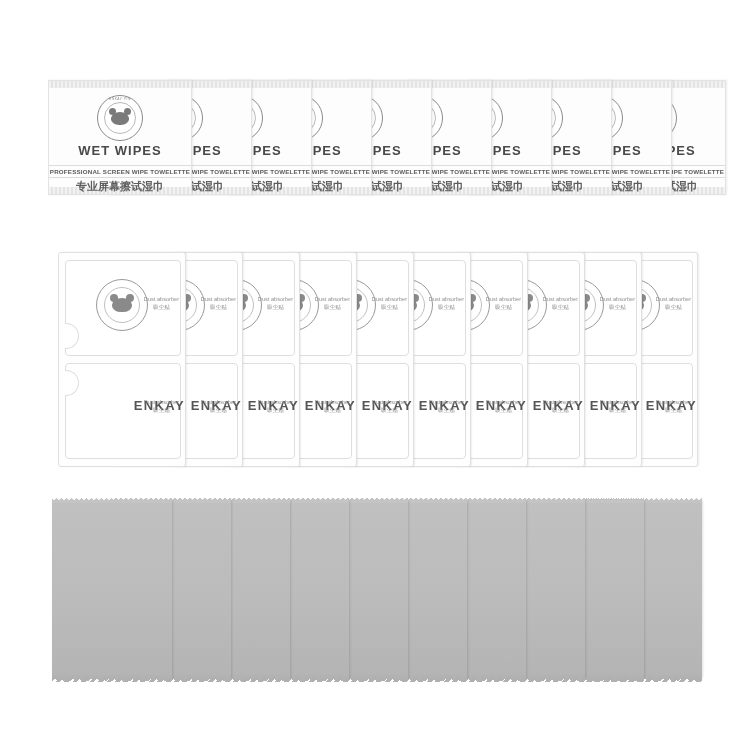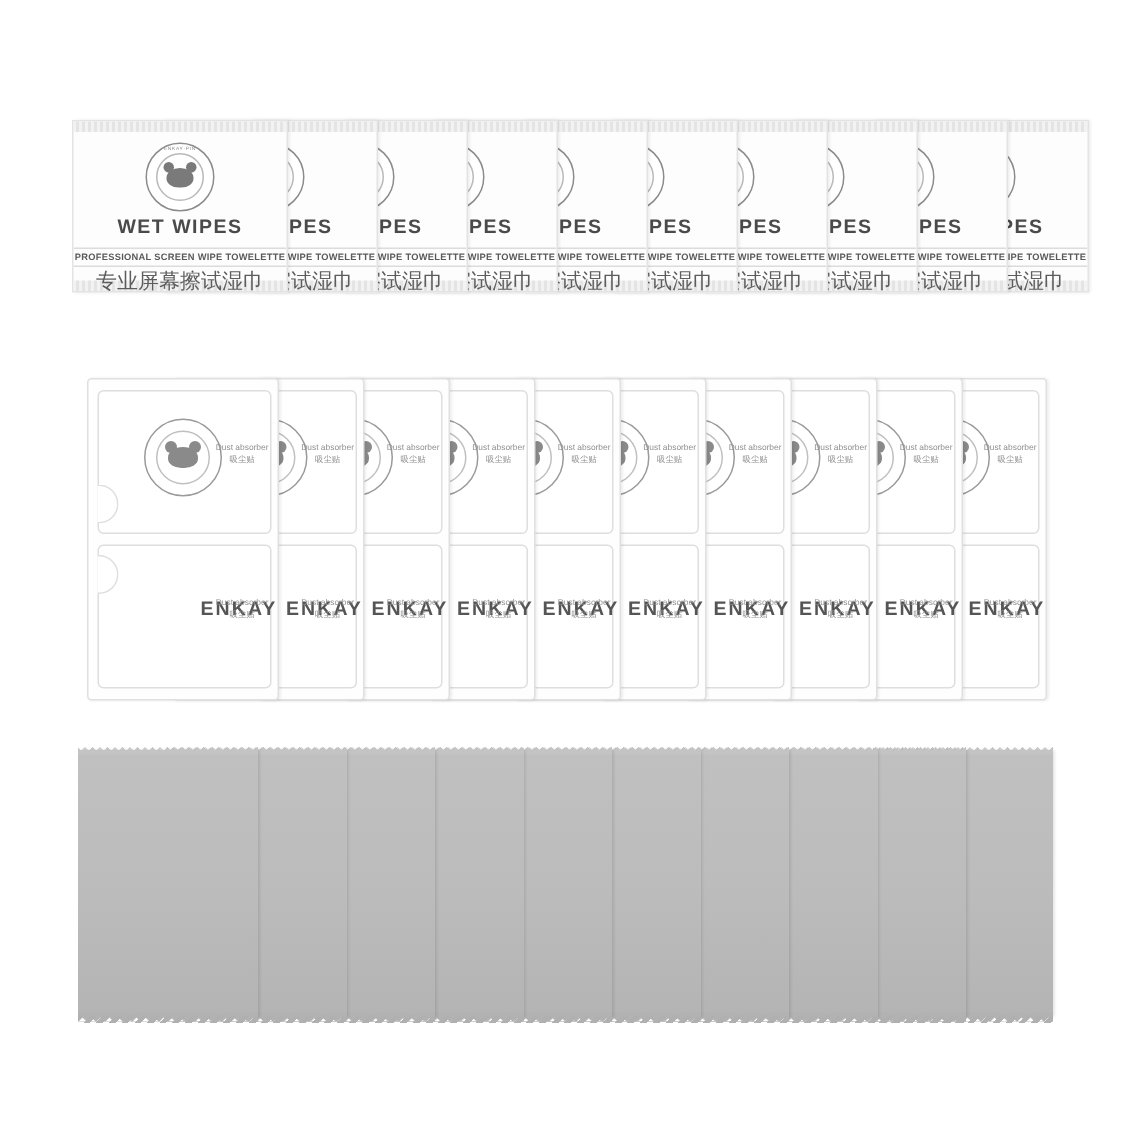--- a/index.html
+++ b/index.html
@@ -125,23 +125,24 @@
     white-space: nowrap;
     border-top: 1px solid #dcdcdc;
     border-bottom: 1px solid #dcdcdc;
     padding: 2px 0;
   }
   .wipe-cn {
     position: absolute;
     top: 98px;
     left: 0; right: 0;
     text-align: center;
-    font-size: 14px;
+    font-size: 11px;
     color: #5d5d5d;
     white-space: nowrap;
+    font-weight: bold;
   }
 
   
   .row-dry {
     position: absolute;
     left: 58px;
     top: 252px;
     width: 640px;
     height: 215px;
   }

